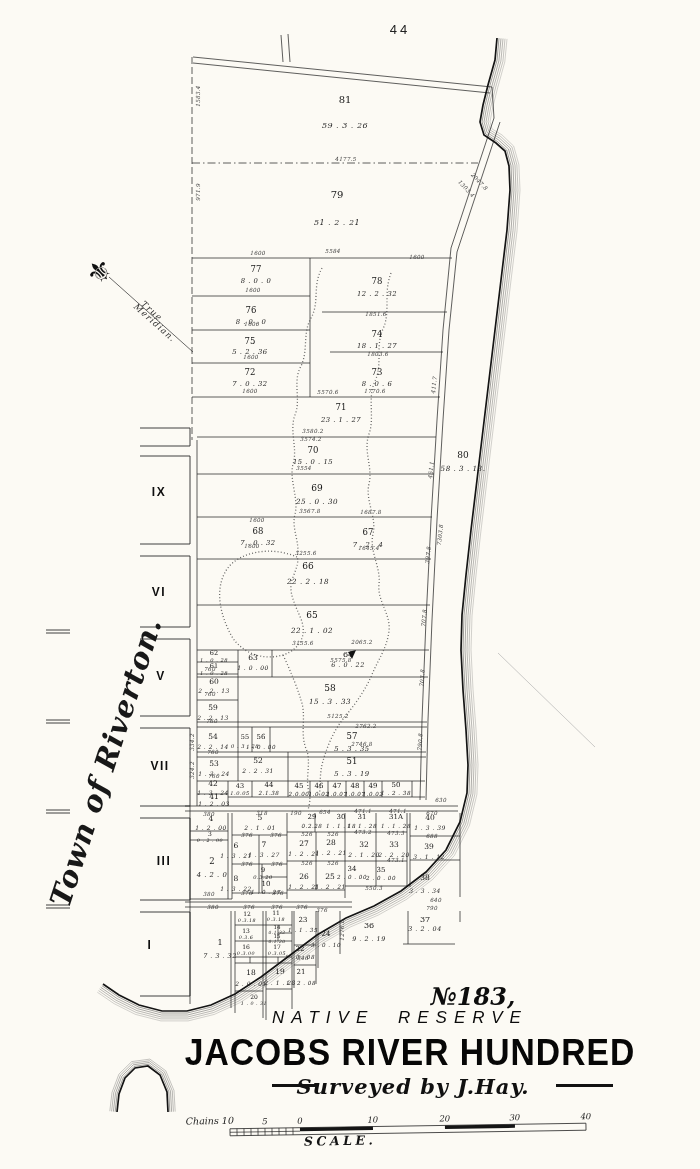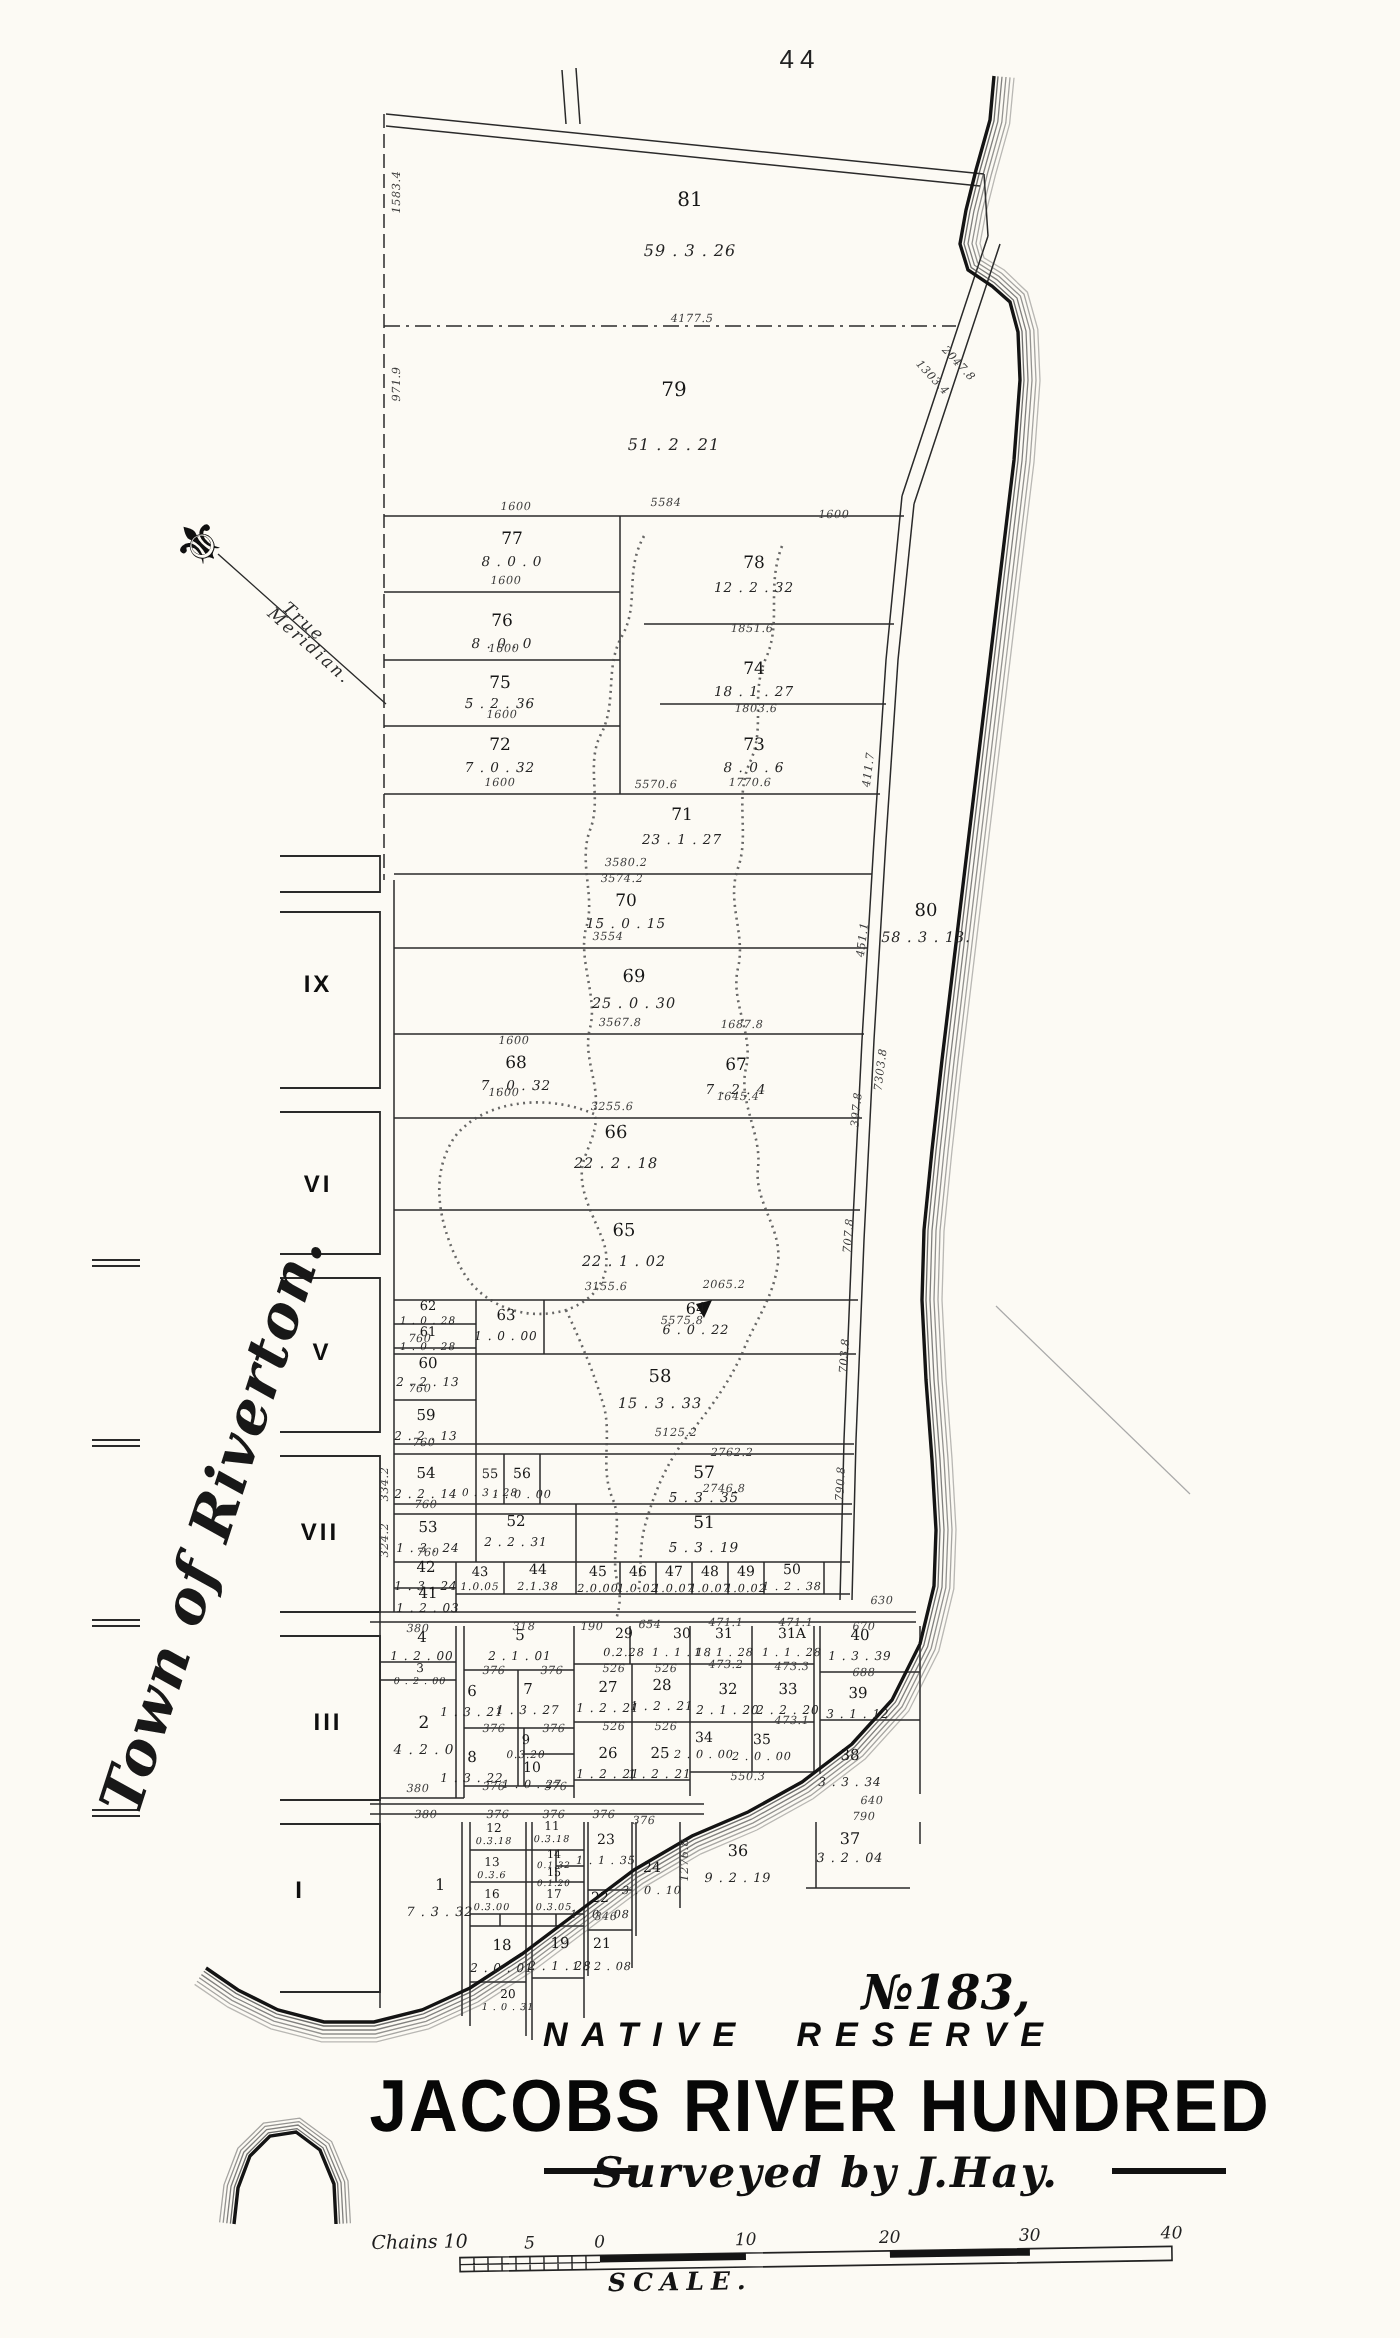--- a/index.html
+++ b/index.html
@@ -18,21 +18,21 @@
   .chains{font-style:italic;font-size:9.5px;fill:#1c1c1c}
   .scalecap{font-style:italic;font-size:12.5px;letter-spacing:3.5px;fill:#141414;font-weight:bold}
   .overlay{position:absolute;white-space:nowrap}
   .sheetnum{left:400px;top:22px;transform:translateX(-50%);font-family:"Liberation Sans",sans-serif;
             font-size:13px;letter-spacing:3px;color:#222}
   .townlabel{left:106px;top:762px;transform:translate(-50%,-50%) rotate(-72deg);
              font-size:29px;font-style:italic;font-weight:600;letter-spacing:1px;color:#181818}
   .t-number{left:473px;top:996px;transform:translate(-50%,-50%);font-size:24px;font-weight:bold;
             font-style:italic;color:#0d0d0d}
   .t-reserve{left:400px;top:1018px;transform:translate(-50%,-50%);font-family:"Liberation Sans",sans-serif;
-             font-style:italic;font-weight:bold;font-size:17px;letter-spacing:7px;word-spacing:12px;color:#0b0b0b}
+             font-style:italic;font-weight:normal;font-size:17px;letter-spacing:7px;word-spacing:12px;color:#0b0b0b}
   .t-district{left:410px;top:1053px;transform:translate(-50%,-50%) scale(1.02,1.12);
               font-family:"Liberation Sans",sans-serif;font-weight:bold;font-size:33px;
               letter-spacing:1px;color:#070707}
   .t-surveyed{left:413px;top:1086px;transform:translate(-50%,-50%);font-size:21px;font-style:italic;
               font-weight:600;letter-spacing:1px;color:#101010}
   .dash{position:absolute;height:3px;background:#111}
   .dash-l{left:272px;top:1084px;width:46px}
   .dash-r{left:556px;top:1084px;width:57px}
 </style>
 </head>

